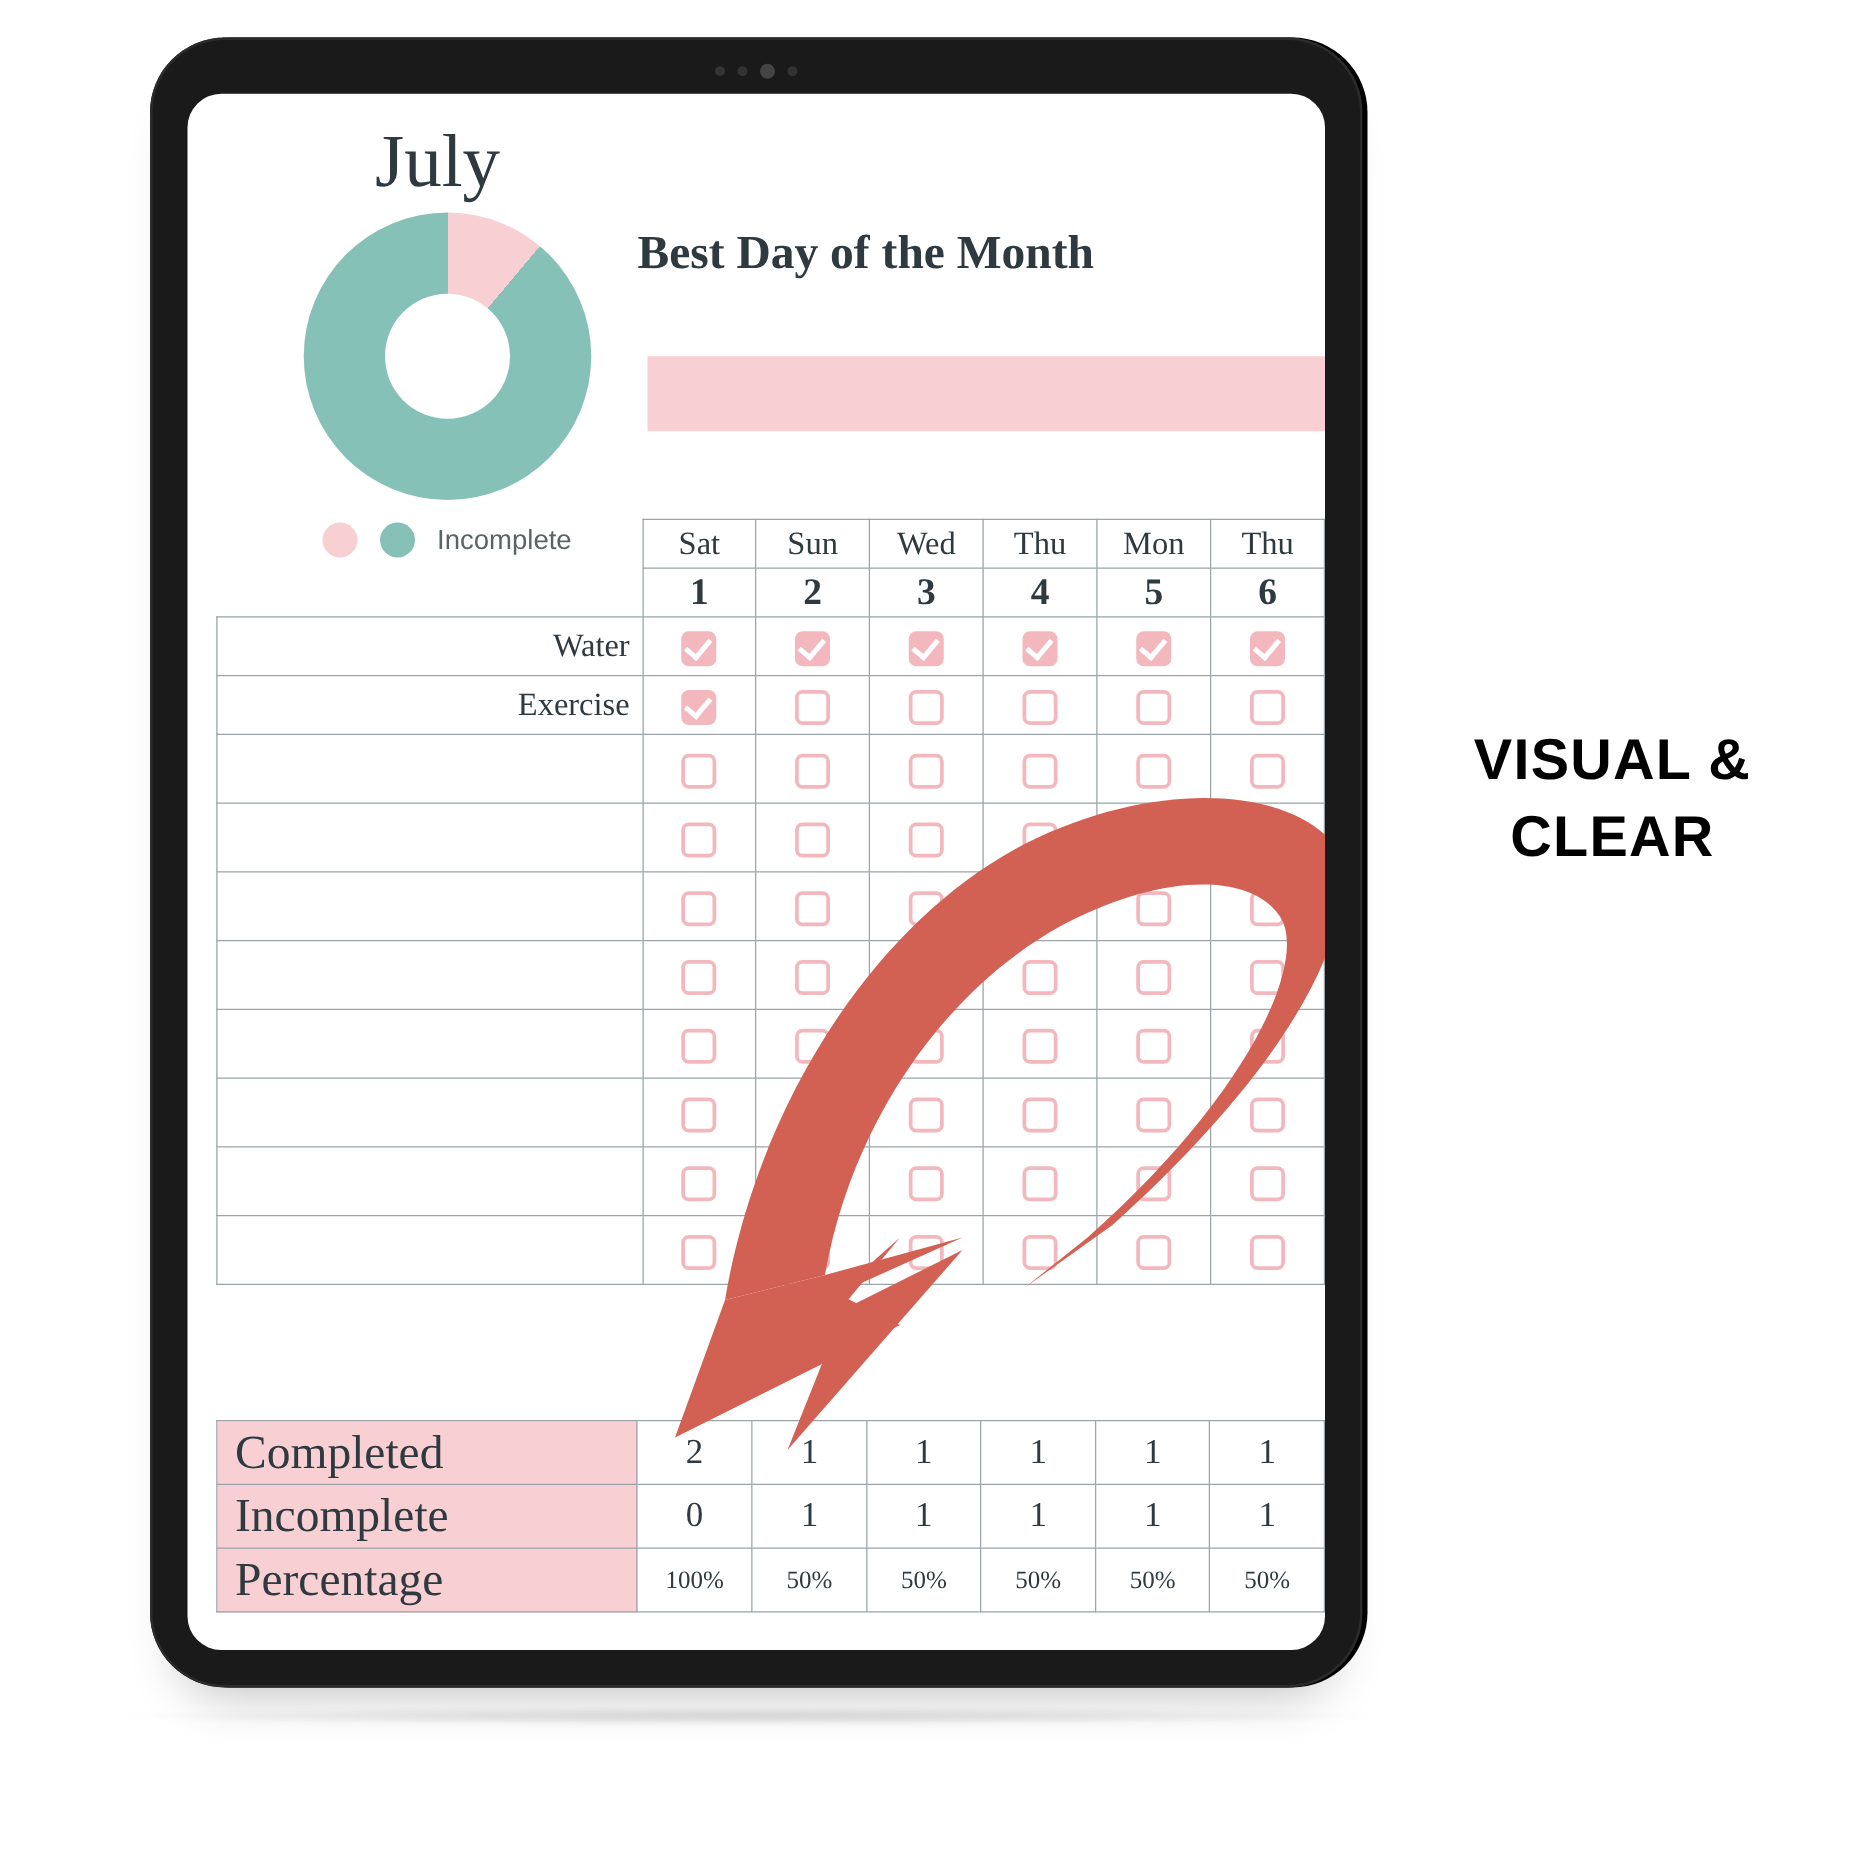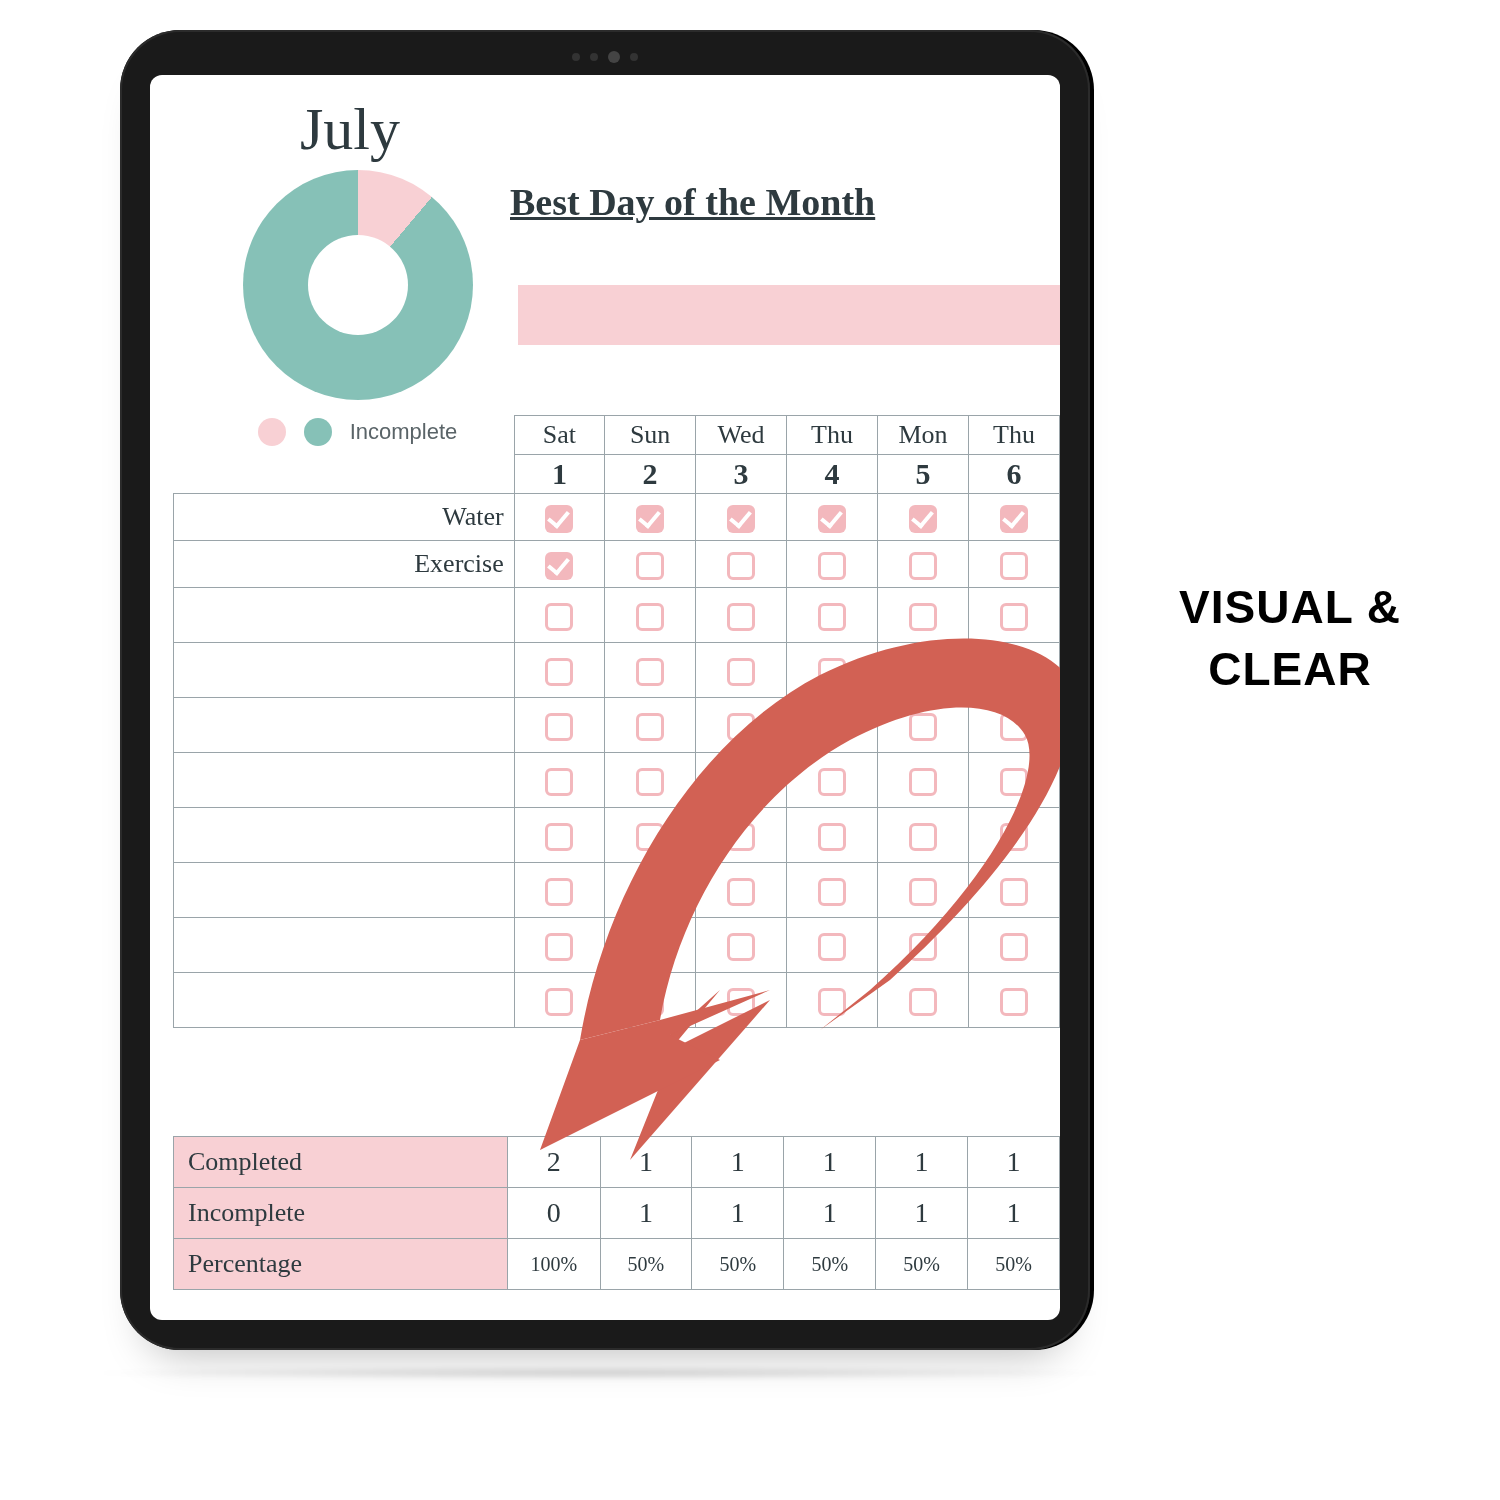--- a/index.html
+++ b/index.html
@@ -39,38 +39,37 @@
     top:22px; left:50%; transform:translateX(-50%);
     width:120px;height:10px;
     display:flex;align-items:center;justify-content:center;gap:10px;
   }
   .notch i{display:block;width:8px;height:8px;border-radius:50%;background:#333;}
   .notch i.big{width:12px;height:12px;background:#444;}
   .screen{
     position:absolute;
     left:30px; right:30px; top:45px; bottom:30px;
     background:#ffffff;
-    border-radius:12px;
+    border-radius:27px;
     overflow:hidden;
   }
 
   .content{position:absolute;inset:0;padding:10px 0 0 0;}
 
   
   .month-title{
     font-size:60px;
     margin:10px 0 0 150px;
     font-weight:400;
   }
   .best-day-title{
     position:absolute;
     left:360px; top:105px;
     font-size:38px;
     font-weight:600;
-    text-decoration:underline;
   }
 
   
   .donut-wrap{
     position:absolute;
     left:85px; top:95px;
     width:245px;
   }
   .donut{
     width:230px;height:230px;border-radius:50%;
@@ -168,21 +167,21 @@
     border:1px solid var(--grid);
     height:48px;
     text-align:center;
     width:92px;
   }
   .summary-table td.label{
     text-align:left;
     padding-left:14px;
     width:330px;
     background:var(--pink-light);
-    font-size:26px;
+    font-size:38px;
   }
   .summary-table td.pct{font-size:20px;}
 
   
   .arrow{
     position:absolute;
     left:370px; top:545px;
     width:600px;height:560px;
     pointer-events:none;
   }

